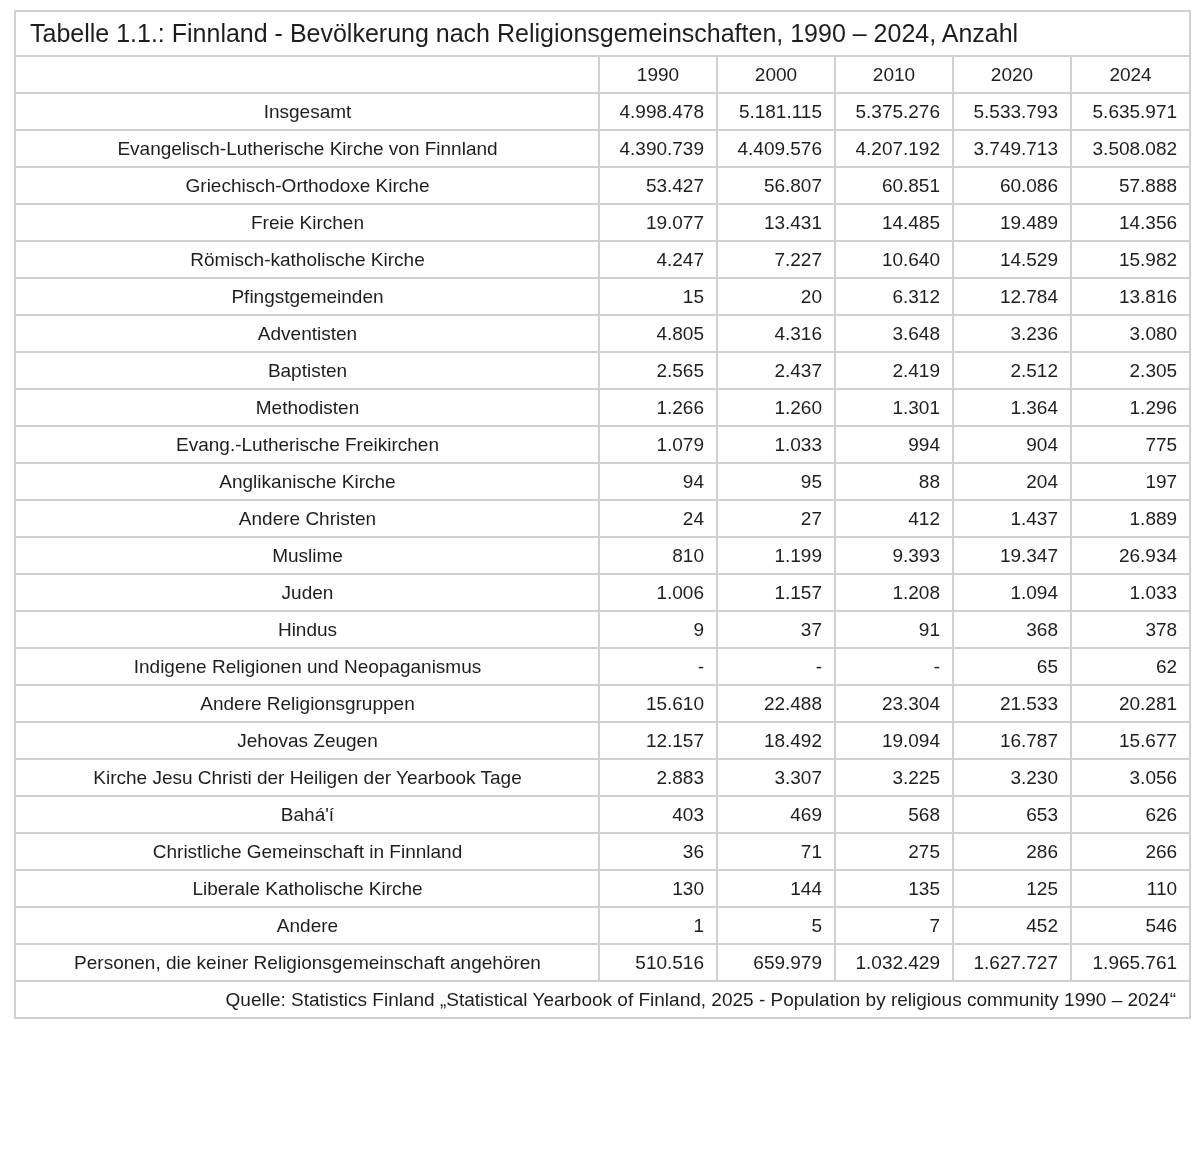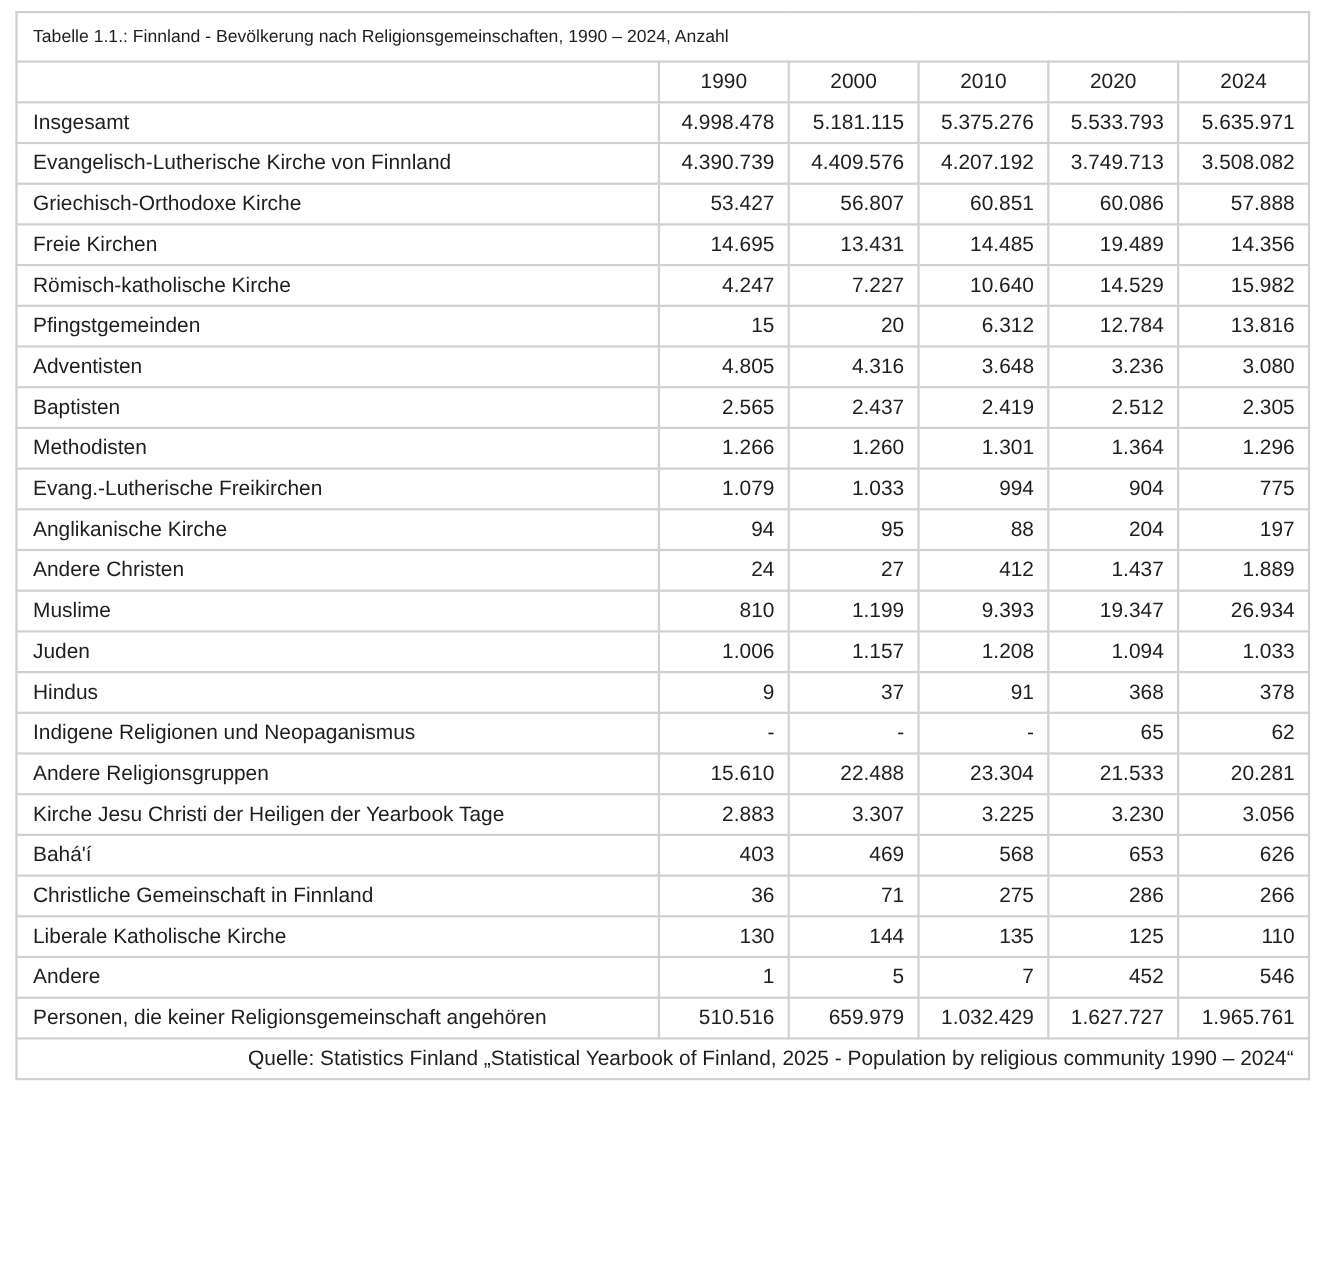--- a/index.html
+++ b/index.html
@@ -1,22 +1,22 @@
 <!DOCTYPE html>
 <html><head>
 <meta charset="utf-8">
 <style>
   html, body { margin: 0; padding: 0; background: #ffffff; }
   body { width: 1200px; height: 1156px; position: relative; font-family: "Liberation Sans", "DejaVu Sans", sans-serif; color: #1e1e1e; }
   .tbl-wrap { position: absolute; left: 14px; top: 10px; width: 1175px; }
   table { border-collapse: collapse; width: 1175px; table-layout: fixed; }
   td, th { border: 2px solid #d0d0d0; font-weight: normal; font-size: 19px; padding: 0 13px; height: 35px; white-space: nowrap; overflow: hidden; }
-  .title-cell { height: 43px; font-size: 16px; text-align: left; padding-left: 14px; }
+  .title-cell { height: 43px; font-size: 25px; text-align: left; padding-left: 14px; }
   .hdr th { text-align: center; height: 35px; margin-left: 32px; }
-  td.lbl { text-align: left; padding-left: 14px; }
+  td.lbl { text-align: center; padding-left: 14px; }
   td.num { text-align: right; padding-right: 12px; }
   .src-cell { text-align: right; padding-left: 14px; height: 35px; }
   col.c0 { width: 584px; }
   col.cn { width: 118px; }
   col.cl { width: 119px; }
 </style>
 </head>
 <body>
 
 <div class="tbl-wrap">
@@ -62,21 +62,21 @@
         <tr>
           <td class="lbl">Griechisch-Orthodoxe Kirche</td>
           <td class="num">53.427</td>
           <td class="num">56.807</td>
           <td class="num">60.851</td>
           <td class="num">60.086</td>
           <td class="num">57.888</td>
         </tr>
         <tr>
           <td class="lbl">Freie Kirchen</td>
-          <td class="num">14.695</td>
+          <td class="num">19.077</td>
           <td class="num">13.431</td>
           <td class="num">14.485</td>
           <td class="num">19.489</td>
           <td class="num">14.356</td>
         </tr>
         <tr>
           <td class="lbl">Römisch-katholische Kirche</td>
           <td class="num">4.247</td>
           <td class="num">7.227</td>
           <td class="num">10.640</td>
@@ -171,20 +171,28 @@
           <td class="num">65</td>
           <td class="num">62</td>
         </tr>
         <tr>
           <td class="lbl">Andere Religionsgruppen</td>
           <td class="num">15.610</td>
           <td class="num">22.488</td>
           <td class="num">23.304</td>
           <td class="num">21.533</td>
           <td class="num">20.281</td>
+        </tr>
+        <tr>
+          <td class="lbl">Jehovas Zeugen</td>
+          <td class="num">12.157</td>
+          <td class="num">18.492</td>
+          <td class="num">19.094</td>
+          <td class="num">16.787</td>
+          <td class="num">15.677</td>
         </tr>
         <tr>
           <td class="lbl">Kirche Jesu Christi der Heiligen der Yearbook Tage</td>
           <td class="num">2.883</td>
           <td class="num">3.307</td>
           <td class="num">3.225</td>
           <td class="num">3.230</td>
           <td class="num">3.056</td>
         </tr>
         <tr>

